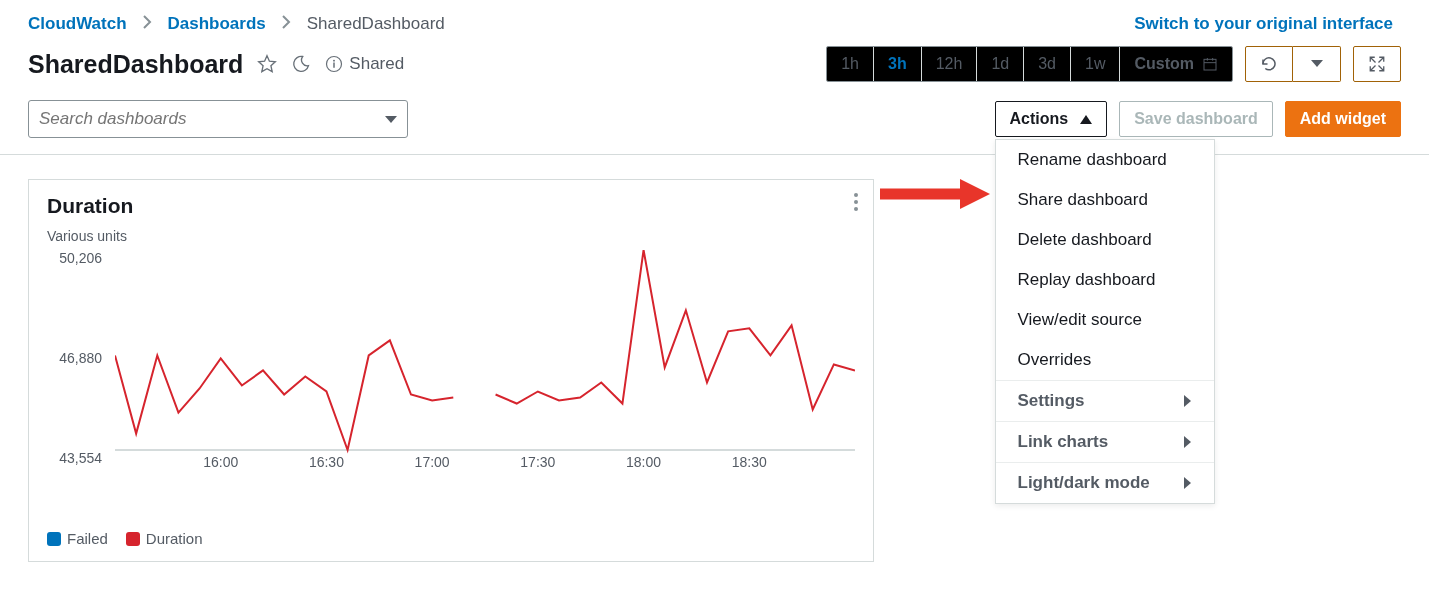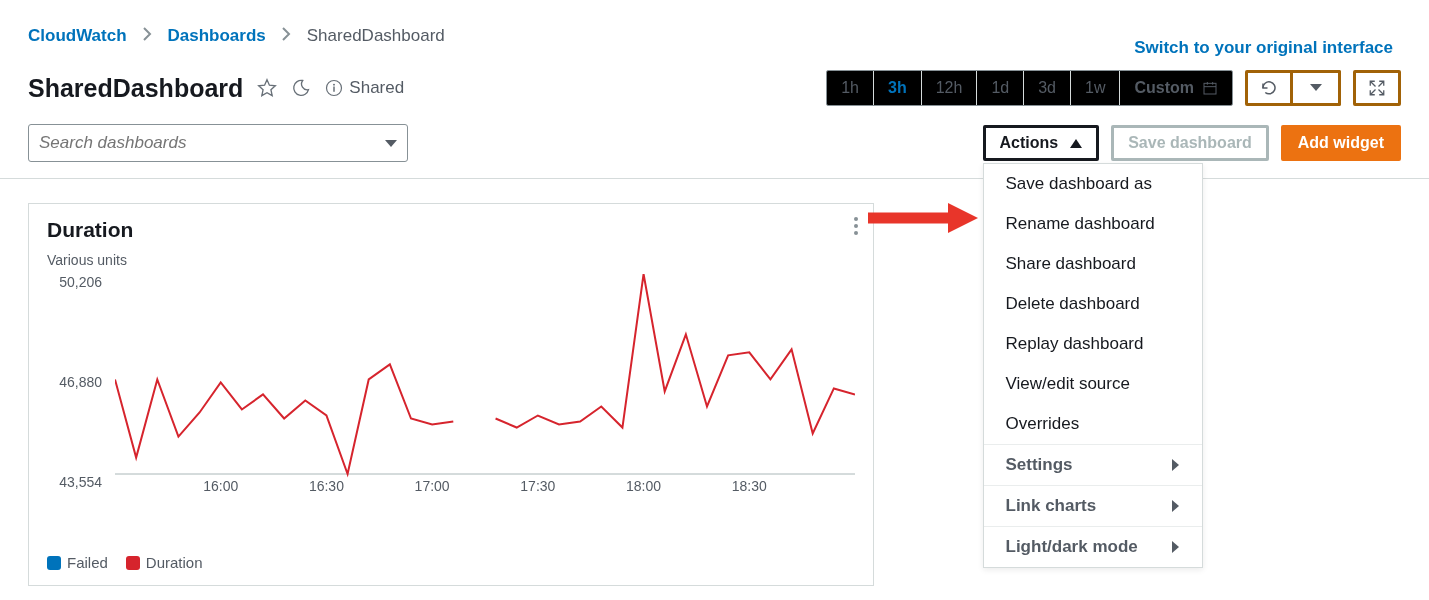--- a/index.html
+++ b/index.html
@@ -2,37 +2,37 @@
 <html><head>
 <meta charset="utf-8">
 <style>
   * { box-sizing: border-box; margin: 0; padding: 0; font-family: "Amazon Ember", "Helvetica Neue", Arial, sans-serif; }
   body { background: #fff; color: #16191f; width: 1429px; height: 600px; overflow: hidden; }
 
   .breadcrumb { display: flex; align-items: center; gap: 16px; padding: 14px 28px 8px; font-size: 17px; }
   .breadcrumb a { color: #0073bb; text-decoration: none; font-weight: 600; cursor: pointer; }
   .breadcrumb .sep { color: #879196; }
   .breadcrumb .current { color: #545b64; font-weight: 500; }
-  .switch-link { margin-left: auto; margin-right: 8px; color: #0073bb; font-weight: 600; cursor: pointer; font-size: 17px; margin-top: 24px; }
+  .switch-link { margin-left: auto; margin-right: 8px; color: #0073bb; font-weight: 600; cursor: pointer; font-size: 17px; }
 
   .title-row { display: flex; align-items: center; padding: 4px 28px 12px; gap: 14px; }
   .page-title { font-size: 25px; font-weight: 700; color: #16191f; }
   .title-icons { display: flex; align-items: center; gap: 14px; color: #687078; }
   .title-icons .shared-badge { display: flex; align-items: center; gap: 6px; color: #545b64; font-size: 17px; }
   .title-icons svg { display: block; }
 
   .toolbar-right { margin-left: auto; display: flex; align-items: center; gap: 12px; }
   .time-range { display: flex; border: 1px solid #879196; border-radius: 2px; overflow: hidden; height: 36px; }
   .time-range .tr-item { padding: 0 14px; display: flex; align-items: center; border-right: 1px solid #d5dbdb; font-size: 16px; color: #545b64; cursor: pointer; background: #000000; }
   .time-range .tr-item.selected { color: #0073bb; font-weight: 700; }
   .time-range .tr-item:last-child { border-right: none; }
   .time-range .tr-custom { gap: 8px; font-weight: bold; }
 
   .btn-group { display: flex; height: 36px; }
-  .btn { border: 3px solid #a16207; background: #fff; height: 36px; padding: 0 14px; display: flex; align-items: center; justify-content: center; cursor: pointer; color: #545b64; font-size: 16px; font-weight: 600; border-radius: 2px; }
+  .btn { border: 1px solid #a16207; background: #fff; height: 36px; padding: 0 14px; display: flex; align-items: center; justify-content: center; cursor: pointer; color: #545b64; font-size: 16px; font-weight: 600; border-radius: 2px; }
   .btn + .btn.join { border-left: none; border-top-left-radius: 0; border-bottom-left-radius: 0; }
   .btn.joinL { border-top-right-radius: 0; border-bottom-right-radius: 0; }
   .btn.icon { width: 48px; padding: 0; }
 
   .second-row { display: flex; align-items: center; padding: 6px 28px 16px; gap: 12px; }
   .search-box { display: flex; align-items: center; border: 1px solid #879196; height: 38px; width: 380px; padding: 0 10px; border-radius: 3px; background: #fff; justify-content: flex-end; }
   .search-box input { border: none; outline: none; font-size: 17px; font-style: italic; color: #687078; width: 100%; background: transparent; }
   .search-box .caret { color: #545b64; }
 
   .second-right { margin-left: auto; display: flex; gap: 12px; align-items: flex-start; position: relative; }
@@ -157,21 +157,20 @@
 
   <div class="second-right">
     <div class="actions-wrap">
       <div class="btn black-border" style="gap:12px">
         <span>Actions</span>
         <svg width="12" height="10" viewBox="0 0 12 10">
             <path d="M0 10 L6 1 L12 10 Z" fill="#16191f"></path>
           </svg>
       </div>
       <div class="dropdown-menu" id="actions-menu">
-          <div class="menu-item">Save dashboard as</div>
           <div class="menu-item">Rename dashboard</div>
           <div class="menu-item">Share dashboard</div>
           <div class="menu-item">Delete dashboard</div>
           <div class="menu-item">Replay dashboard</div>
           <div class="menu-item">View/edit source</div>
           <div class="menu-item">Overrides</div>
           <div class="menu-item sub">Settings<svg width="8" height="12" viewBox="0 0 8 12">
               <path d="M0 0 L7 6 L0 12 Z" fill="#545b64"></path>
             </svg></div>
           <div class="menu-item sub">Link charts<svg width="8" height="12" viewBox="0 0 8 12">

